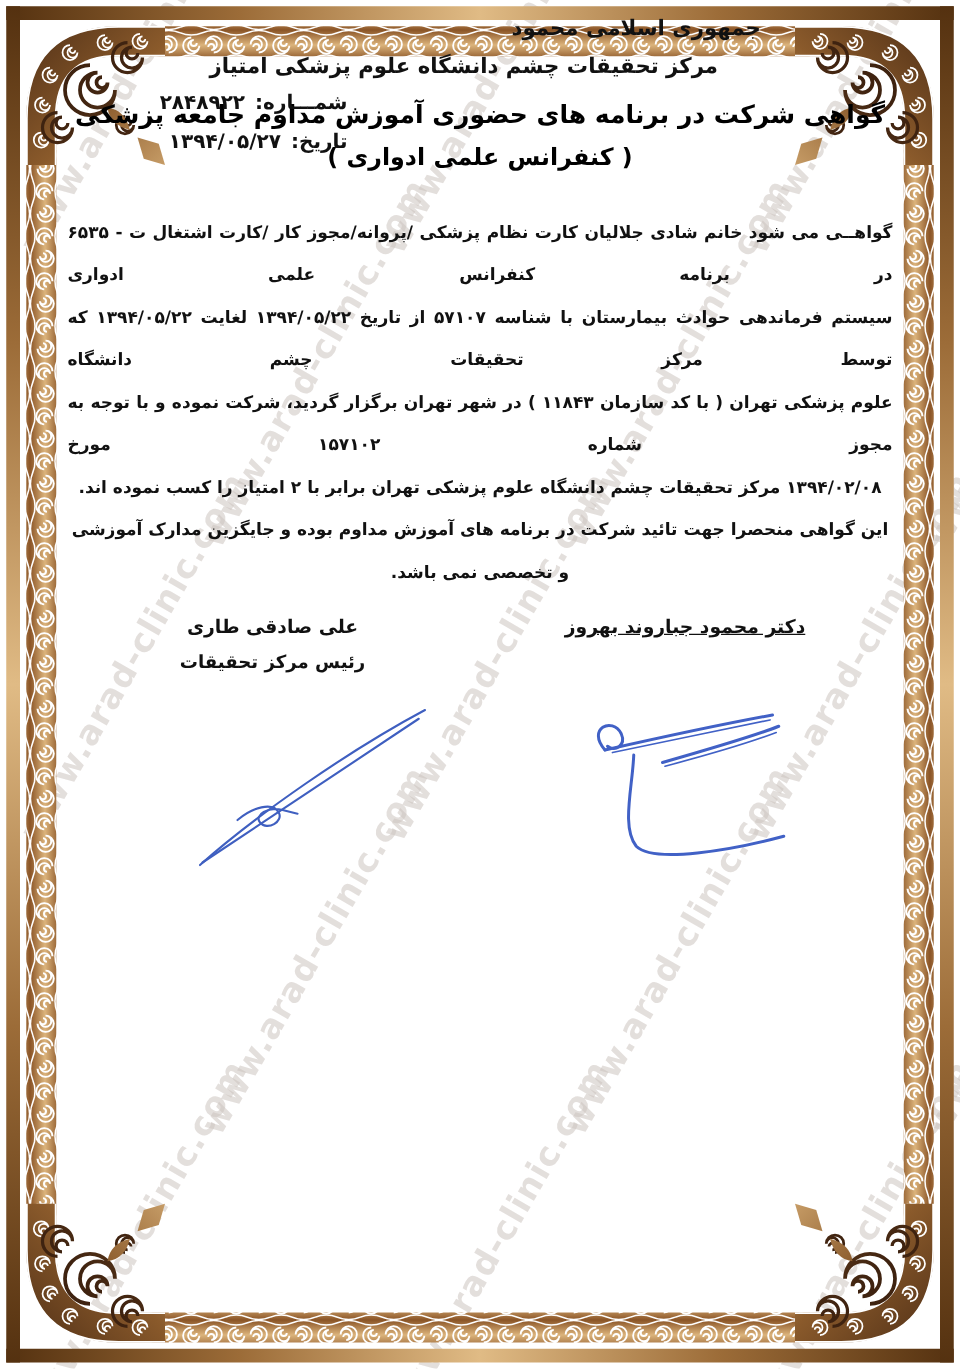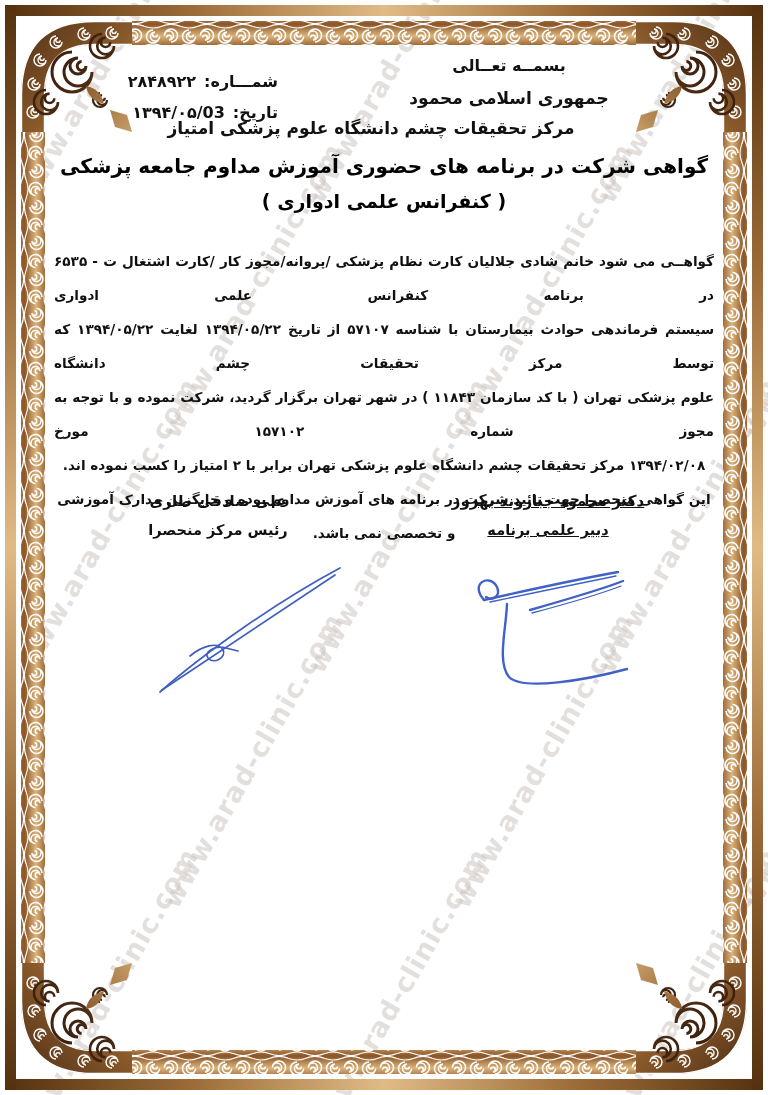--- a/index.html
+++ b/index.html
@@ -135,46 +135,44 @@
 
   <div class="content">
 
     <div class="num-block">
       <div class="num-row">
         <span>شمـــاره:</span>
         <span>۲۸۴۸۹۲۲</span>
       </div>
       <div class="num-row">
         <span>تاریخ:</span>
-        <span>۱۳۹۴/۰۵/03</span>
+        <span>۱۳۹۴/۰۵/۲۷</span>
       </div>
     </div>
 
-    <div class="bismillah">بسمــه تعــالی</div>
     <div class="country">جمهوری اسلامی محمود</div>
     <div class="center-name">مرکز تحقیقات چشم دانشگاه علوم پزشکی امتیاز</div>
 
     <div class="title1">گواهی شرکت در برنامه های حضوری آموزش مداوم جامعه پزشکی</div>
     <div class="title2">( کنفرانس علمی ادواری )</div>
 
     <div class="body-text" id="body-lines">
         <div class="bline justify">گواهــی می شود خانم شادی جلالیان کارت نظام پزشکی /پروانه/مجوز کار /کارت اشتغال ت - ۶۵۳۵ در برنامه کنفرانس علمی ادواری</div>
         <div class="bline justify">سیستم فرماندهی حوادث بیمارستان با شناسه ۵۷۱۰۷ از تاریخ ۱۳۹۴/۰۵/۲۲ لغایت ۱۳۹۴/۰۵/۲۲ که توسط مرکز تحقیقات چشم دانشگاه</div>
         <div class="bline justify">علوم پزشکی تهران ( با کد سازمان ۱۱۸۴۳ ) در شهر تهران برگزار گردید، شرکت نموده و با توجه به مجوز شماره ۱۵۷۱۰۲ مورخ</div>
         <div class="bline center">۱۳۹۴/۰۲/۰۸ مرکز تحقیقات چشم دانشگاه علوم پزشکی تهران برابر با ۲ امتیاز را کسب نموده اند.</div>
         <div class="bline right">این گواهی منحصرا جهت تائید شرکت در برنامه های آموزش مداوم بوده و جایگزین مدارک آموزشی و تخصصی نمی باشد.</div>
       </div>
 
     <div class="sig-block" id="sig-right-block">
       <div class="sig-name">دکتر محمود جباروند بهروز</div>
-      <div class="sig-role">دبیر علمی برنامه</div>
     </div>
     <div class="sig-block" id="sig-left-block">
       <div class="sig-name">علی صادقی طاری</div>
-      <div class="sig-role">رئیس مرکز منحصرا</div>
+      <div class="sig-role">رئیس مرکز تحقیقات</div>
     </div>
   </div>
 
   <svg class="sig-svg" style="left:455px;top:555px;" width="195" height="150" viewBox="455 555 195 150">
     <g fill="none" stroke="#4161c6" stroke-width="2.4" stroke-linecap="round">
       <path d="M618,572 C585,578 515,593 484,600"></path>
       <path d="M616,576 C585,582 520,596 490,602" stroke-width="1.4"></path>
       <path d="M484,600 c-15,-17 6,-27 13,-13 c4,9 -5,15 -11,10"></path>
       <path d="M507,604 C506,630 497,662 509,677 C523,691 586,680 627,669"></path>
       <path d="M530,610 C565,600 603,589 623,581"></path>

